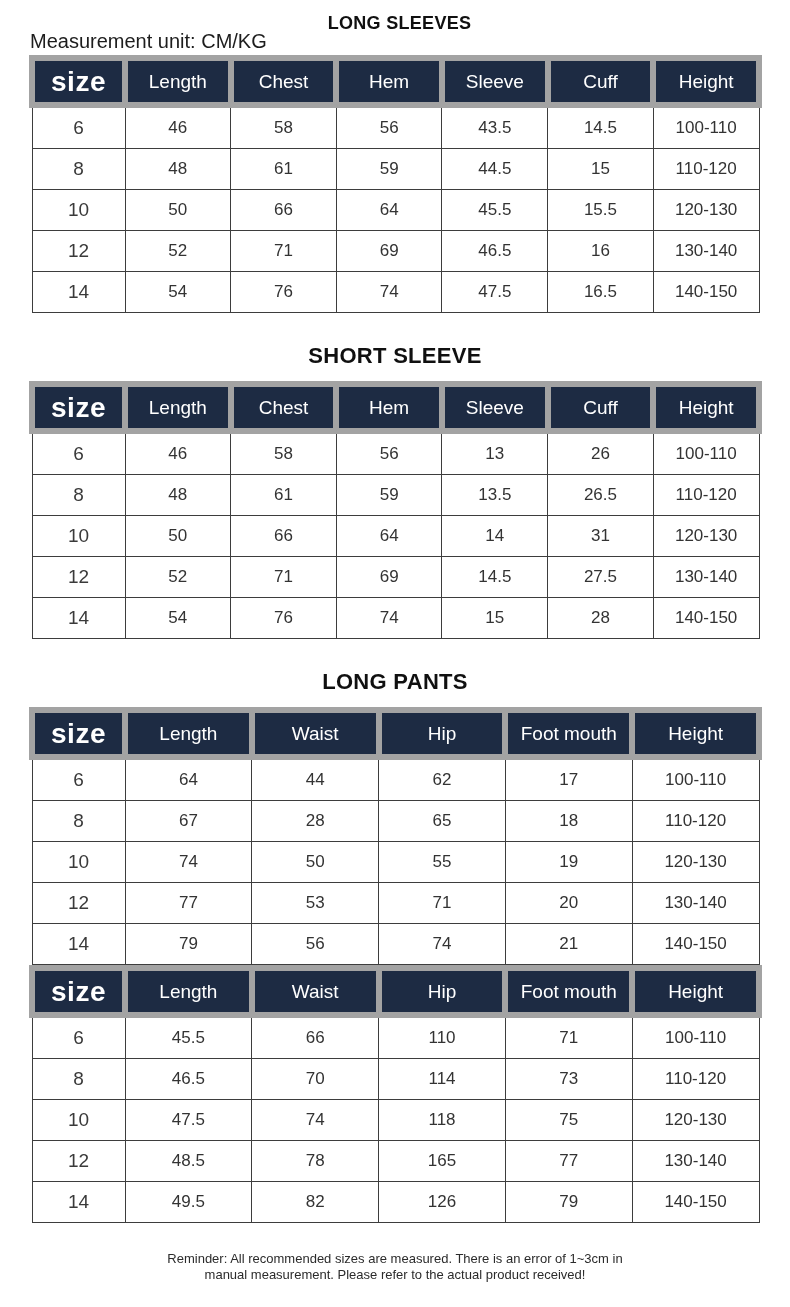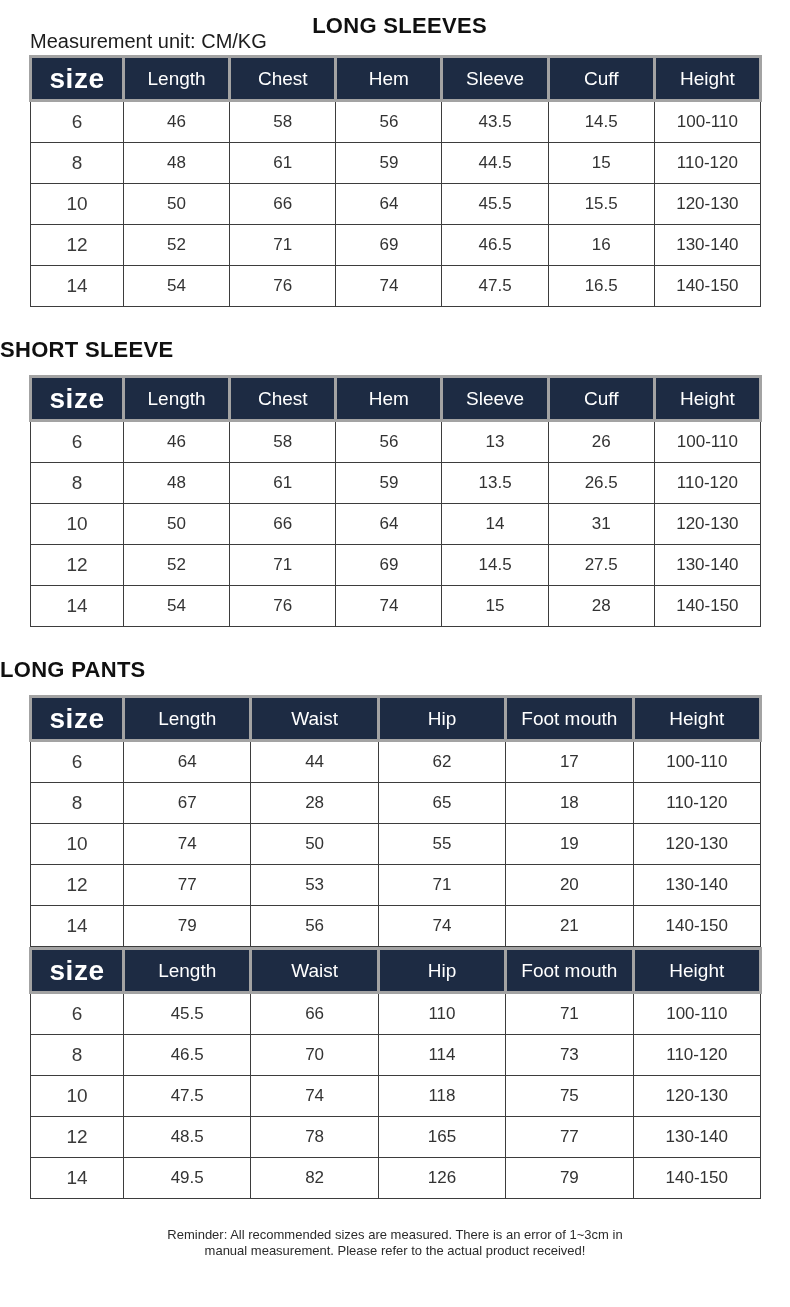--- a/index.html
+++ b/index.html
@@ -10,56 +10,56 @@
     -webkit-font-smoothing: antialiased;
   }
   .page { width: 790px; }
 
   
   .first-header { position: relative; height: 55px; }
   .chart-title {
     margin: 0;
     padding-top: 13px;
     text-align: center;
-    font-size: 22px;
+    font-size: 18px;
     font-weight: bold;
     color: #101010;
     letter-spacing: 0.3px;
     padding-left: 9px;
   }
   .note {
     position: absolute;
     left: 30px;
     bottom: 2px;
     font-size: 20px;
     color: #1d1d1d;
   }
 
   h2.chart-title2 {
     margin: 30px 0 12px 0;
-    text-align: left;
+    text-align: center;
     font-size: 22px;
     font-weight: bold;
     color: #101010;
     letter-spacing: 0.3px;
   }
 
   table.size-table {
     border-collapse: collapse;
     table-layout: fixed;
     width: 733px;
     margin-left: 29px;
   }
   table.size-table th {
     background: #1d2b43;
     color: #ffffff;
     font-weight: normal;
     font-size: 19px;
     height: 41px;
-    border: 3px solid #a3a3a3;
+    border: 6px solid #a3a3a3;
     text-align: center;
     padding: 0;
   }
   table.size-table th.size-th {
     font-size: 28px;
     font-weight: bold;
     letter-spacing: 0.5px;
   }
   table.size-table td {
     height: 40px;

